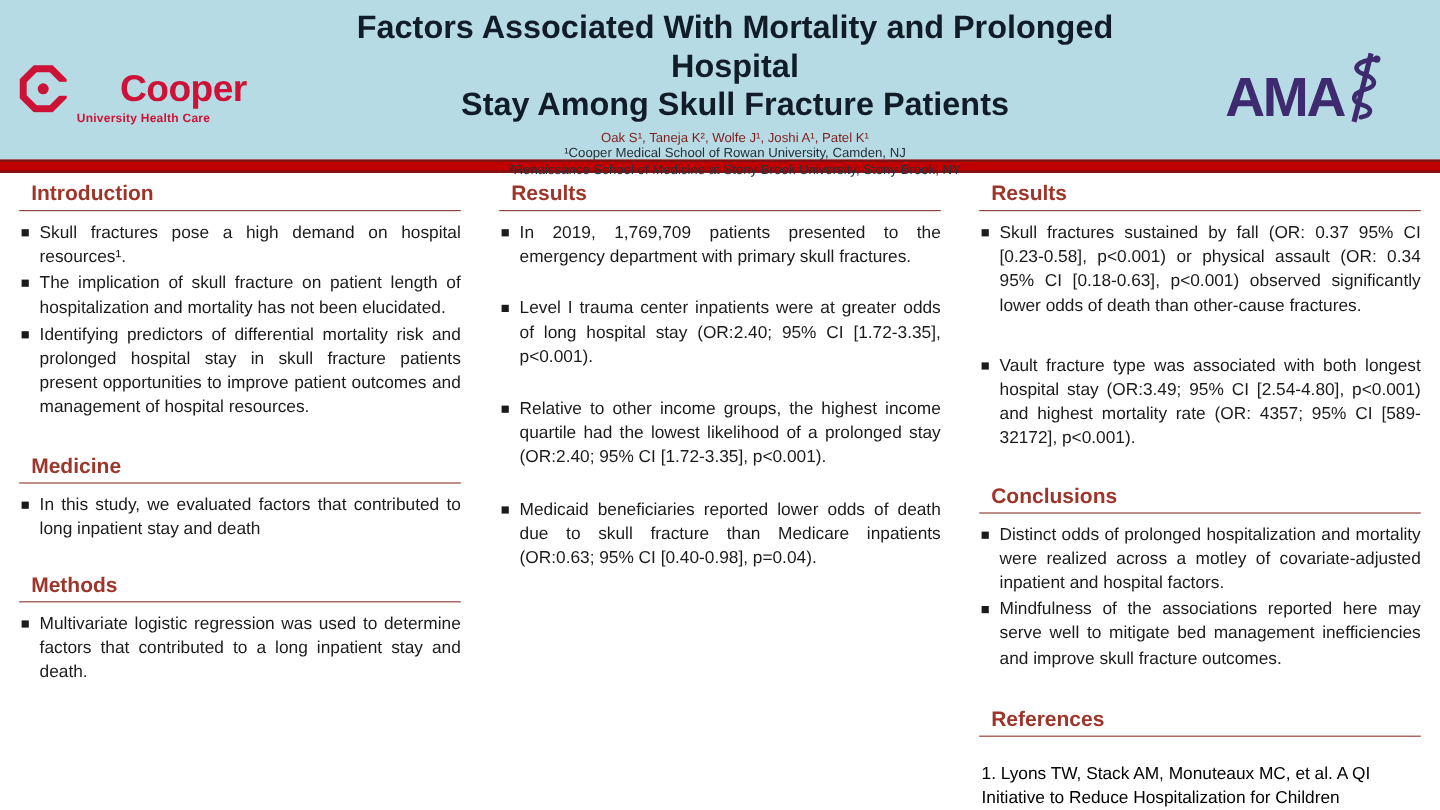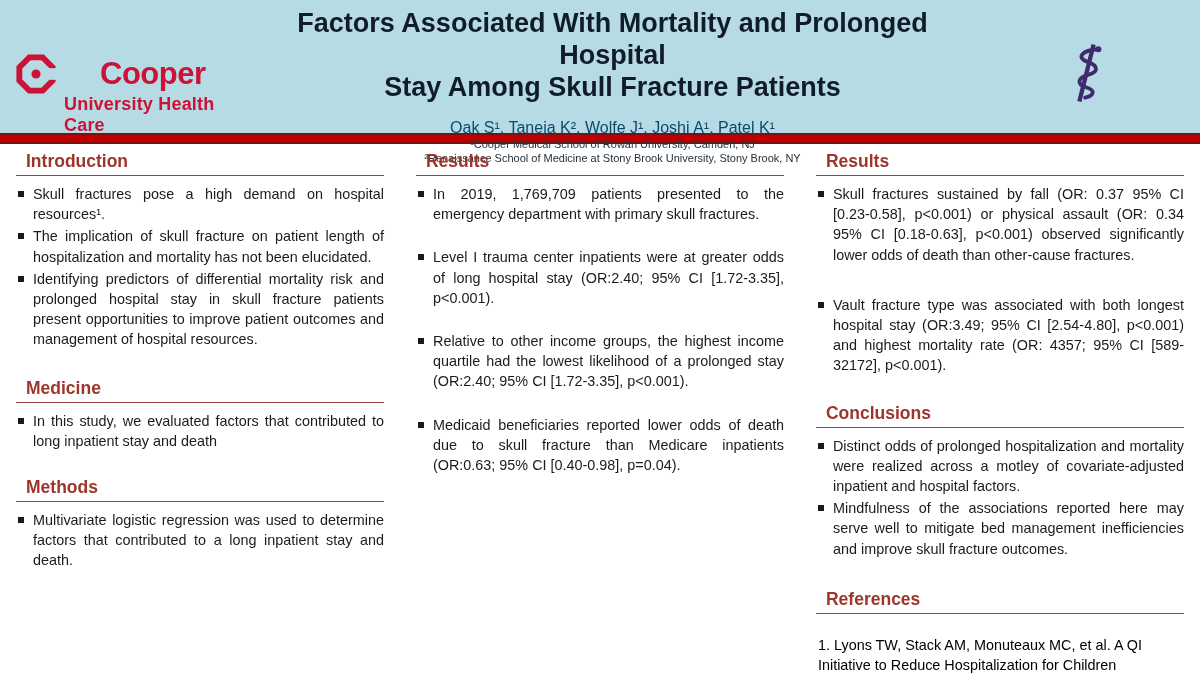--- a/index.html
+++ b/index.html
@@ -14,27 +14,27 @@
   
   .header {
     display: flex; height: 133px; background: #b7dbe4; align-items: flex-start;
   }
   .cooper-wrap { width: 250px; padding: 54px 0 0 16px; flex: 0 0 auto; }
   .cooper-row { display: flex; align-items: center; gap: 40px; }
   .cooper-name {
     color: #cc1236; font-size: 31px; font-weight: bold; letter-spacing: -0.5px; margin-left: 4px;
   }
   .cooper-tagline {
-    color: #cc1236; font-size: 18px; font-weight: bold; margin: 0 0 0 48px; letter-spacing: 0.2px;
+    color: #cc1236; font-size: 10px; font-weight: bold; margin: 0 0 0 48px; letter-spacing: 0.2px;
   }
   .title-block { flex: 1 1 auto; text-align: center; padding-top: 8px; }
   .title {
     margin: 0; color: #101c28; font-size: 27px; font-weight: bold; line-height: 1.18;
   }
-  .authors { color: #0c4a6e; font-size: 16px; margin-top: 15px; }
+  .authors { color: #7f1d1d; font-size: 11px; margin-top: 5px; }
   .affil { color: #25313b; font-size: 11px; line-height: 1.25; margin-top: 1px; }
   .affil:first-of-type { margin-top: 4px; }
   .ama-wrap { width: 225px; flex: 0 0 auto; display: flex; align-items: center; justify-content: center; padding-top: 56px; }
   .ama-text { color: #3e2a6e; font-size: 46px; font-weight: bold; letter-spacing: -2px; line-height: 1; }
   .ama-snake { margin: -16px 0 0 -4px; }
 
   
   .divider {
     height: 11px; background: #c00000;
     border-top: 2px solid #7e1012; border-bottom: 2px solid #7e1012;
@@ -95,20 +95,21 @@
       <h1 class="title">
         <span>Factors Associated With Mortality and Prolonged Hospital</span><br>
         <span>Stay Among Skull Fracture Patients</span>
       </h1>
       <div class="authors">Oak S¹, Taneja K², Wolfe J¹, Joshi A¹, Patel K¹</div>
       <div class="affil">¹Cooper Medical School of Rowan University, Camden, NJ</div>
       <div class="affil">²Renaissance School of Medicine at Stony Brook University, Stony Brook, NY</div>
     </div>
 
     <div class="ama-wrap">
+      <span class="ama-text">AMA</span>
       <svg class="ama-snake" width="38" height="66" viewBox="0 0 40 66">
         <path d="M28 3 L13 63" stroke="#3e2a6e" stroke-width="4.5" fill="none"></path>
         <path d="M33 8 C15 9 10 17 21 21 C33 25 34 32 22 35 C11 38 10 45 20 48 C30 51 29 57 19 59" stroke="#3e2a6e" stroke-width="4" fill="none" stroke-linecap="round"></path>
         <circle cx="33" cy="8" r="3.2" fill="#3e2a6e"></circle>
       </svg>
     </div>
   </div>
 
   <div class="divider"></div>
 

